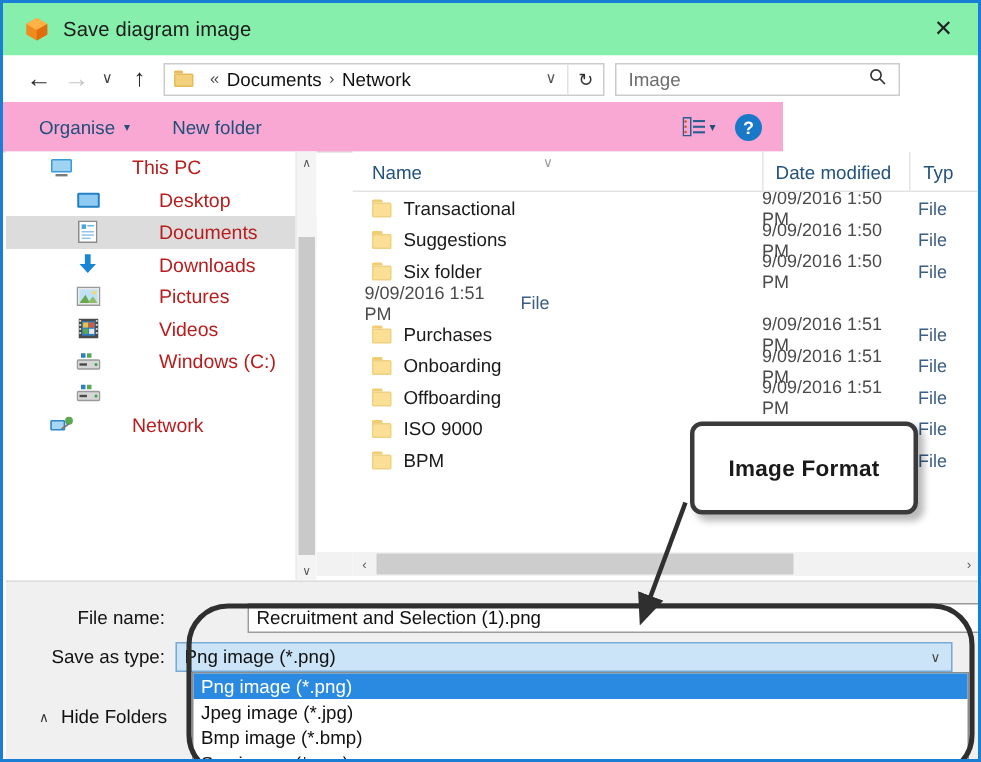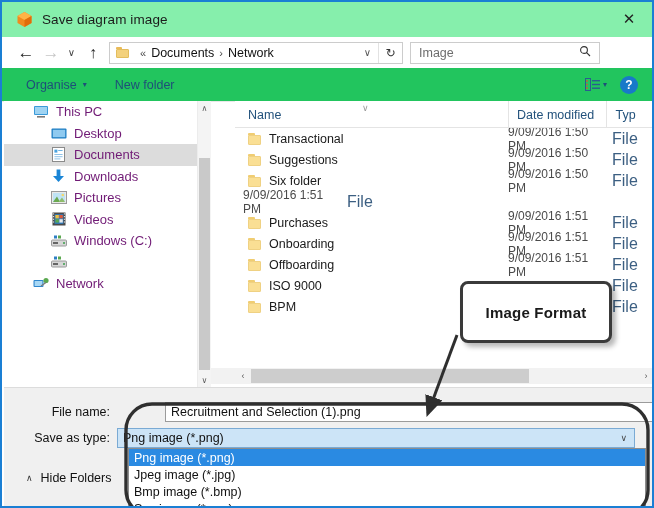--- a/index.html
+++ b/index.html
@@ -81,22 +81,22 @@
   .searchbox{
     width:190px;height:22px;border:1px solid #cccccc;background:#fff;
     display:flex;align-items:center;box-sizing:border-box;margin-right:11px;
     flex:0 0 auto;
   }
   .search-ph{font-size:12.5px;color:#6d6d6d;margin-left:8px;flex:1 1 auto;}
   .search-icon{margin-right:8px;color:#333;font-size:12px;}
 
   
   .cmdbar{
-    position:absolute;left:0;top:66px;width:650px;height:33px;
-    background:#22c55e;display:flex;align-items:center;
+    position:absolute;left:0;top:66px;width:520px;height:33px;
+    background:#f9a8d4;display:flex;align-items:center;
     border-bottom:1px solid #e8e8e8;
   }
   .cmd-item{
     font-size:12.5px;color:#1f4e79;margin-left:24px;
     display:flex;align-items:center;gap:6px;white-space:nowrap;
   }
   .cmd-item.nf{margin-left:28px;}
   .cmd-caret{font-size:8px;color:#1f4e79;}
   .cmd-right{margin-left:auto;display:flex;align-items:center;margin-right:14px;gap:13px;}
   .view-icon{display:flex;align-items:center;gap:3px;}
@@ -106,21 +106,21 @@
     display:flex;align-items:center;justify-content:center;
   }
 
   
   .sidebar{
     position:absolute;left:2px;top:99px;width:207px;height:286px;
     background:#ffffff;overflow:hidden;
   }
   .side-item{
     height:21.5px;display:flex;align-items:center;
-    font-size:13px;color:#701a75;white-space:nowrap;
+    font-size:13px;color:#b91c1c;white-space:nowrap;gap:32px;
   }
   .side-item.sel{background:#dcdcdc;}
   .side-ico{
     width:17px;height:15px;margin-right:7px;flex:0 0 auto;
     display:flex;align-items:center;justify-content:center;
   }
   .lvl0{padding-left:28px;}
   .lvl1{padding-left:46px;}
 
   .side-scroll{
@@ -154,21 +154,21 @@
   .th-date{width:104px;padding-left:8px;border-left:1px solid #e4e4e4;margin-left:23px;}
   .th-type{width:50px;padding-left:8px;border-left:1px solid #e4e4e4;}
   .sort-chev{
     position:absolute;left:127px;top:2px;font-size:9px;color:#9a9a9a;
   }
   .fl-row{
     height:21px;display:flex;align-items:center;font-size:12.5px;color:#1a1a1a;
   }
   .fl-name{width:265px;padding-left:13px;display:flex;align-items:center;gap:8px;box-sizing:border-box;text-align:right;}
   .fl-date{width:104px;padding-left:8px;color:#4a4a4a;font-size:12px;box-sizing:border-box;}
-  .fl-type{width:50px;padding-left:8px;color:#3c5f82;font-size:16px;box-sizing:border-box;}
+  .fl-type{width:50px;padding-left:8px;color:#3c5f82;font-size:12px;box-sizing:border-box;}
   .folder-ico{
     width:13px;height:12px;position:relative;flex:0 0 auto;
   }
   .folder-ico .ftab{
     position:absolute;left:0;top:0;width:7px;height:2.5px;
     background:#f0cd72;border-radius:1px 1px 0 0;
   }
   .folder-ico .fbody{
     position:absolute;left:0;top:2px;width:13px;height:10px;
     background:#fadf94;border:1px solid #efd183;box-sizing:border-box;

